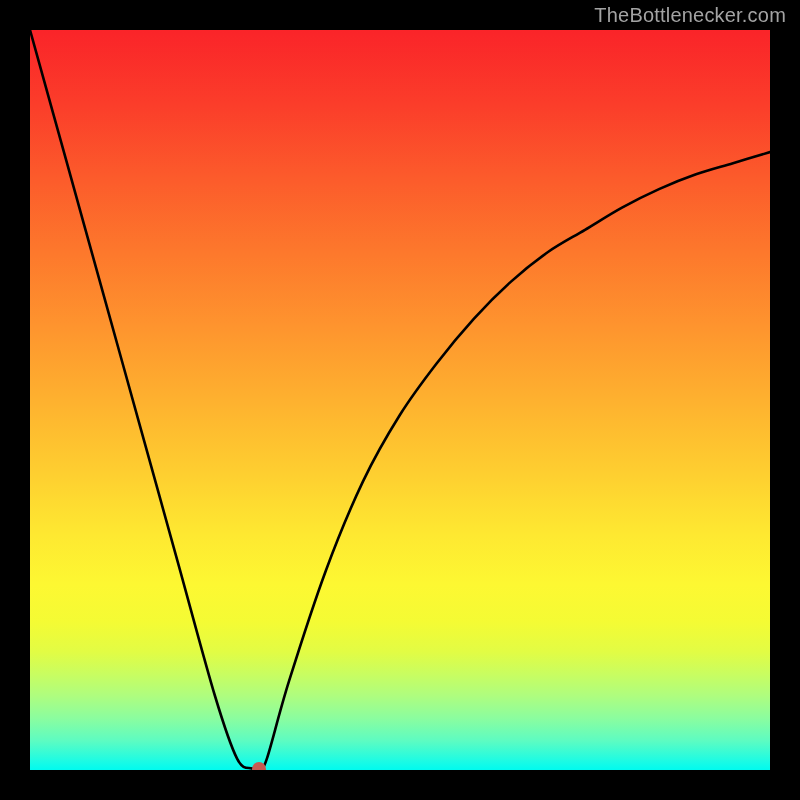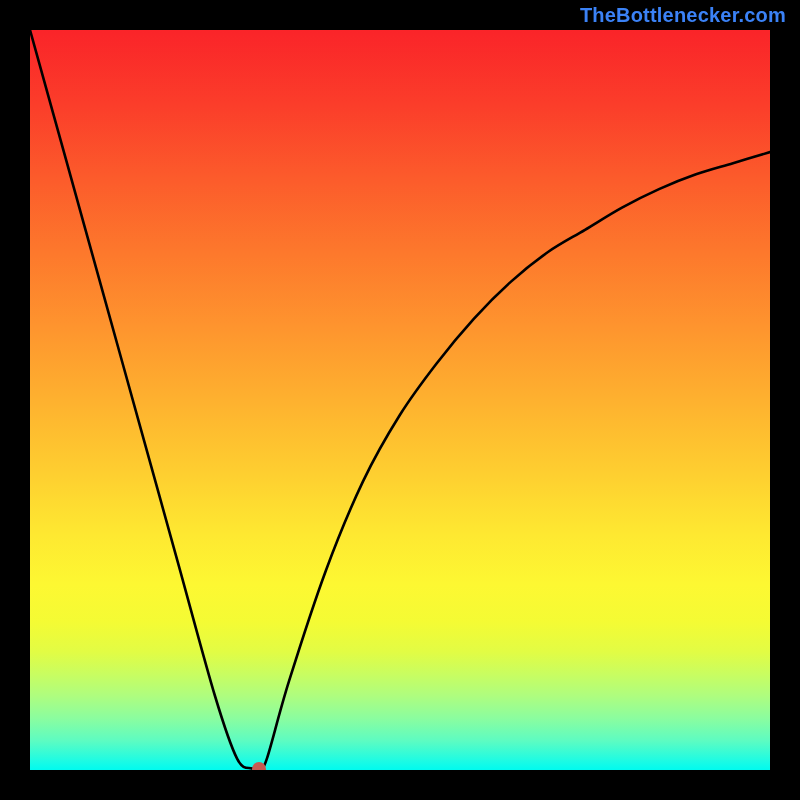--- a/index.html
+++ b/index.html
@@ -14,23 +14,23 @@
   .container {
     position: relative;
     width: 800px;
     height: 800px;
     background: #000;
   }
   .watermark {
     position: absolute;
     top: 4px;
     right: 14px;
-    color: #3b82f6;
+    color: #a3a3a3;
     font-size: 20px;
-    font-weight: 700;
+    font-weight: 400;
     letter-spacing: 0.2px;
     z-index: 50;
   }
   .plot-area {
     position: absolute;
     left: 30px;
     top: 30px;
     width: 740px;
     height: 740px;
     overflow: hidden;

